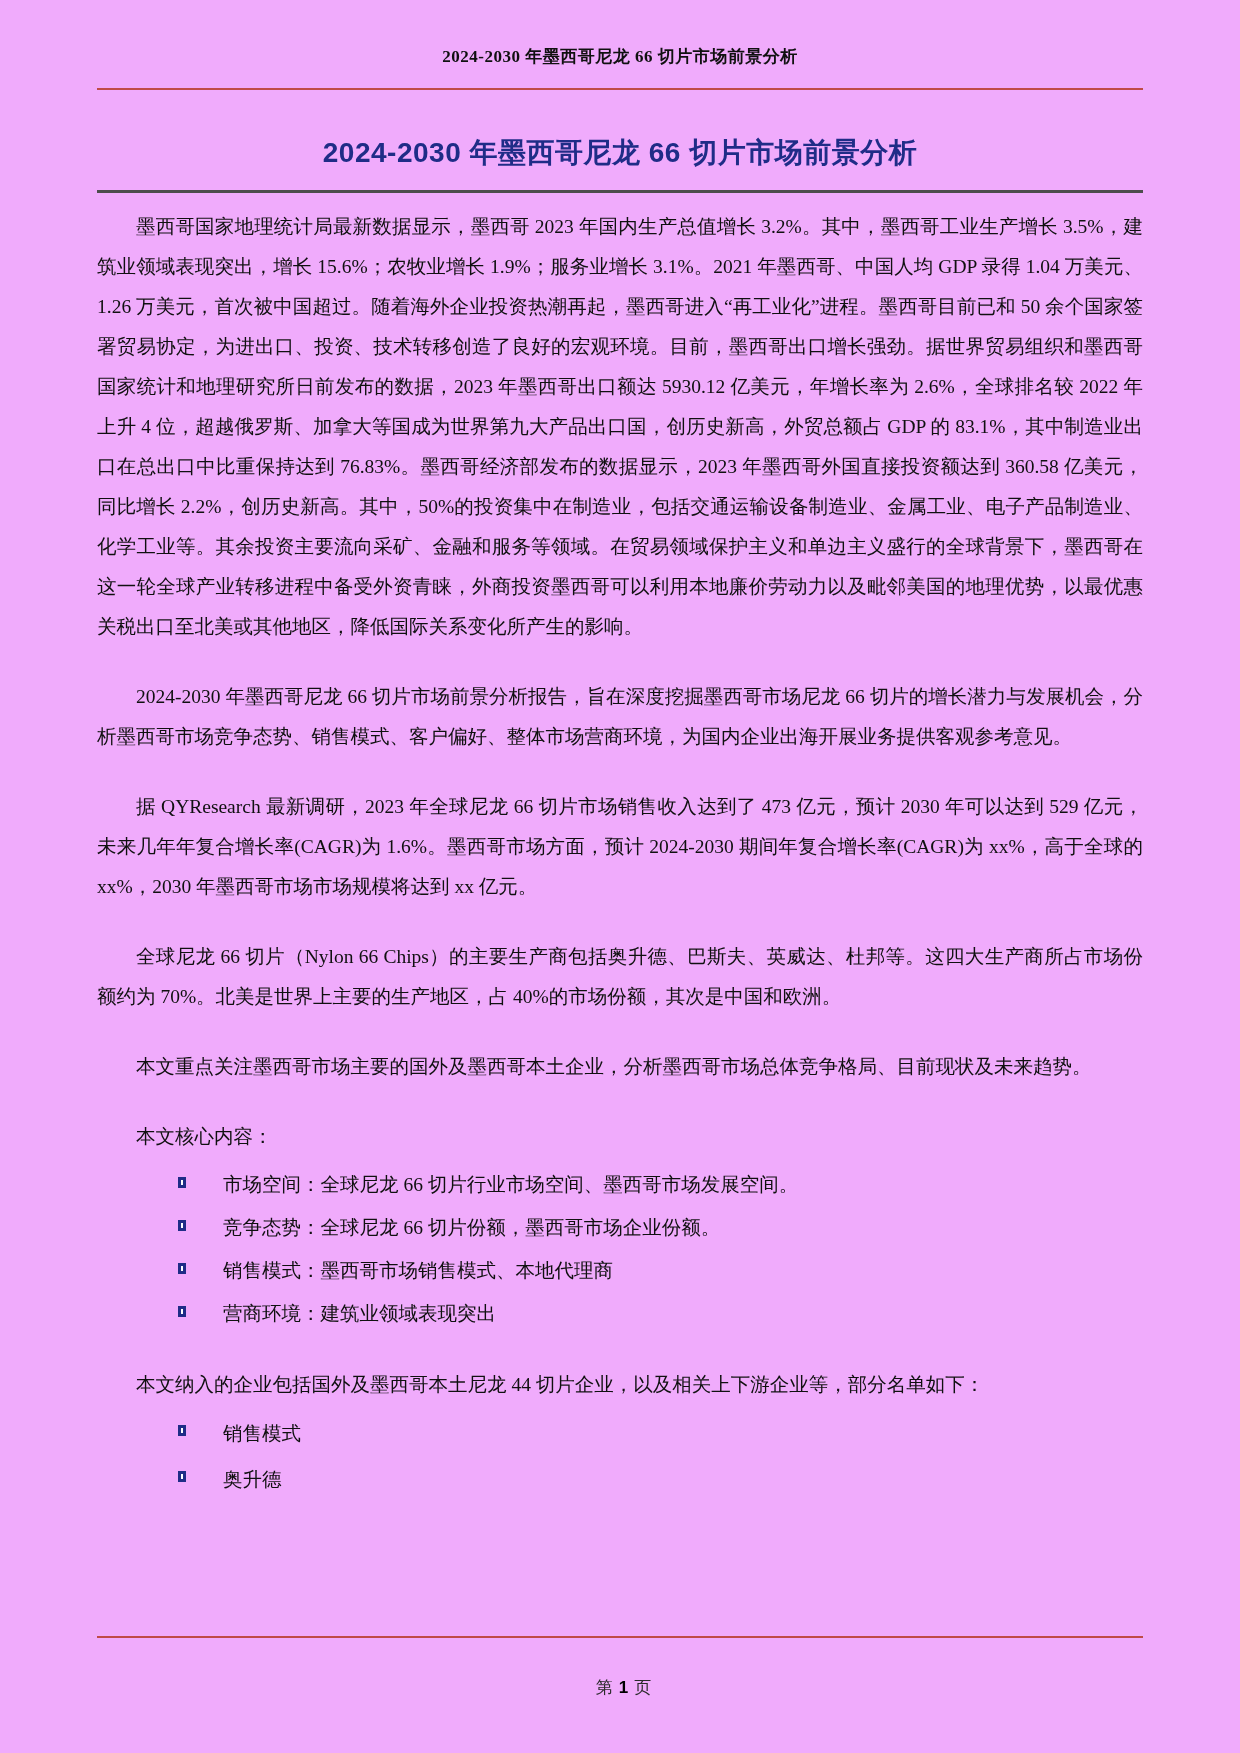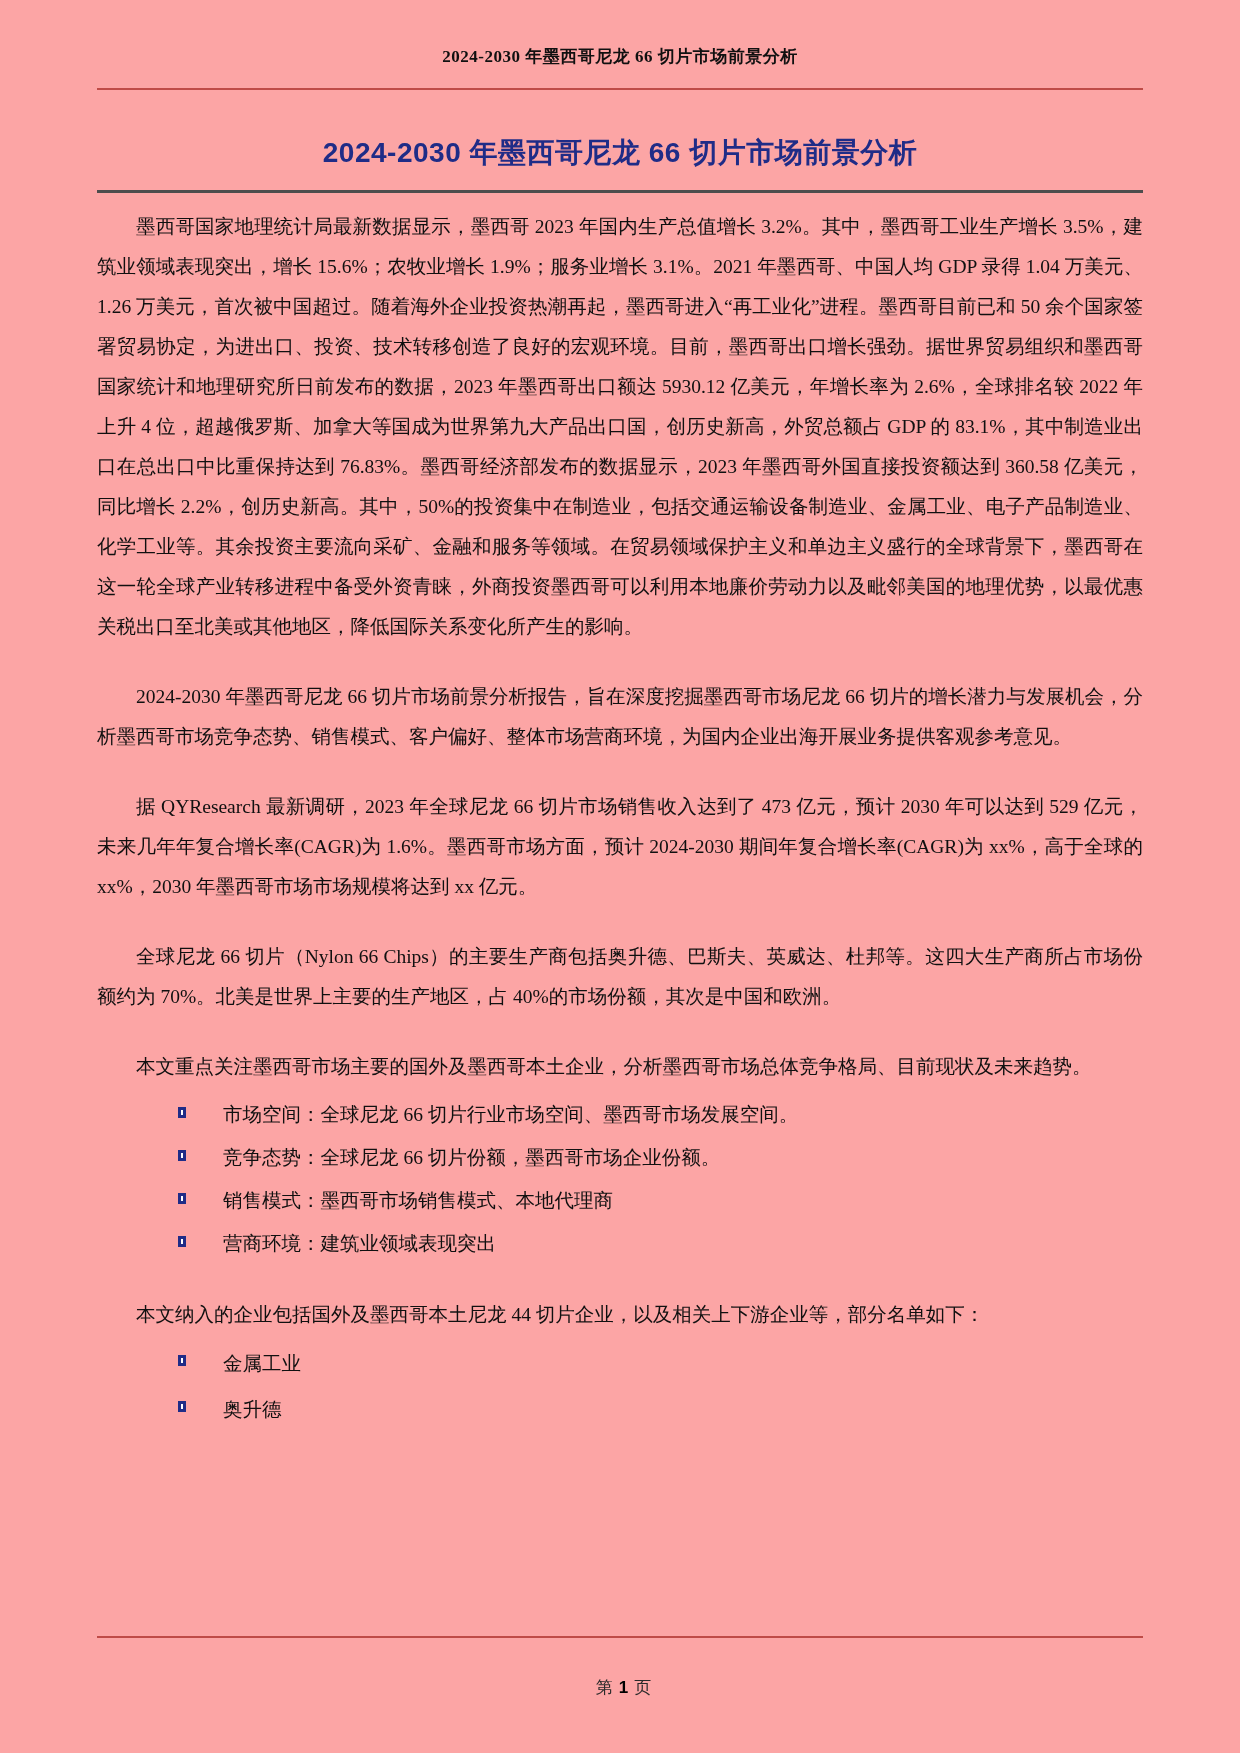--- a/index.html
+++ b/index.html
@@ -7,21 +7,21 @@
   body {
     width: 1240px;
     height: 1753px;
     position: relative;
     font-family: "Liberation Serif", "DejaVu Serif", serif;
     color: #101010;
   }
   .page {
     position: absolute;
     inset: 0;
-    background: #fca5a5;
+    background: #f0abfc;
   }
   .content {
     margin: 0 97px;
   }
   
   .doc-header {
     padding-top: 45px;
     text-align: center;
     font-size: 17px;
     font-weight: bold;
@@ -114,20 +114,21 @@
   <div class="title-rule"></div>
 
   <div class="content body-text">
 
     <p class="first">墨西哥国家地理统计局最新数据显示，墨西哥 2023 年国内生产总值增长 3.2%。其中，墨西哥工业生产增长 3.5%，建筑业领域表现突出，增长 15.6%；农牧业增长 1.9%；服务业增长 3.1%。2021 年墨西哥、中国人均 GDP 录得 1.04 万美元、1.26 万美元，首次被中国超过。随着海外企业投资热潮再起，墨西哥进入“再工业化”进程。墨西哥目前已和 50 余个国家签署贸易协定，为进出口、投资、技术转移创造了良好的宏观环境。目前，墨西哥出口增长强劲。据世界贸易组织和墨西哥国家统计和地理研究所日前发布的数据，2023 年墨西哥出口额达 5930.12 亿美元，年增长率为 2.6%，全球排名较 2022 年上升 4 位，超越俄罗斯、加拿大等国成为世界第九大产品出口国，创历史新高，外贸总额占 GDP 的 83.1%，其中制造业出口在总出口中比重保持达到 76.83%。墨西哥经济部发布的数据显示，2023 年墨西哥外国直接投资额达到 360.58 亿美元，同比增长 2.2%，创历史新高。其中，50%的投资集中在制造业，包括交通运输设备制造业、金属工业、电子产品制造业、化学工业等。其余投资主要流向采矿、金融和服务等领域。在贸易领域保护主义和单边主义盛行的全球背景下，墨西哥在这一轮全球产业转移进程中备受外资青睐，外商投资墨西哥可以利用本地廉价劳动力以及毗邻美国的地理优势，以最优惠关税出口至北美或其他地区，降低国际关系变化所产生的影响。</p>
     <p>2024-2030 年墨西哥尼龙 66 切片市场前景分析报告，旨在深度挖掘墨西哥市场尼龙 66 切片的增长潜力与发展机会，分析墨西哥市场竞争态势、销售模式、客户偏好、整体市场营商环境，为国内企业出海开展业务提供客观参考意见。</p>
     <p>据 QYResearch 最新调研，2023 年全球尼龙 66 切片市场销售收入达到了 473 亿元，预计 2030 年可以达到 529 亿元，未来几年年复合增长率(CAGR)为 1.6%。墨西哥市场方面，预计 2024-2030 期间年复合增长率(CAGR)为 xx%，高于全球的 xx%，2030 年墨西哥市场市场规模将达到 xx 亿元。</p>
     <p>全球尼龙 66 切片（Nylon 66 Chips）的主要生产商包括奥升德、巴斯夫、英威达、杜邦等。这四大生产商所占市场份额约为 70%。北美是世界上主要的生产地区，占 40%的市场份额，其次是中国和欧洲。</p>
     <p>本文重点关注墨西哥市场主要的国外及墨西哥本土企业，分析墨西哥市场总体竞争格局、目前现状及未来趋势。</p>
 
+    <p class="tight">本文核心内容：</p>
 
     <ul class="square-list">
       <li>
         <span class="sq-bullet"></span>
         <span>市场空间：全球尼龙 66 切片行业市场空间、墨西哥市场发展空间。</span>
       </li>
       <li>
         <span class="sq-bullet"></span>
         <span>竞争态势：全球尼龙 66 切片份额，墨西哥市场企业份额。</span>
       </li>
@@ -139,21 +140,21 @@
         <span class="sq-bullet"></span>
         <span>营商环境：建筑业领域表现突出</span>
       </li>
     </ul>
 
     <p>本文纳入的企业包括国外及墨西哥本土尼龙 44 切片企业，以及相关上下游企业等，部分名单如下：</p>
 
     <ul class="square-list companies">
       <li>
         <span class="sq-bullet"></span>
-        <span>金属工业</span>
+        <span>销售模式</span>
       </li>
       <li>
         <span class="sq-bullet"></span>
         <span>奥升德</span>
       </li>
     </ul>
 
   </div>
 
   <div class="footer-rule"></div>

